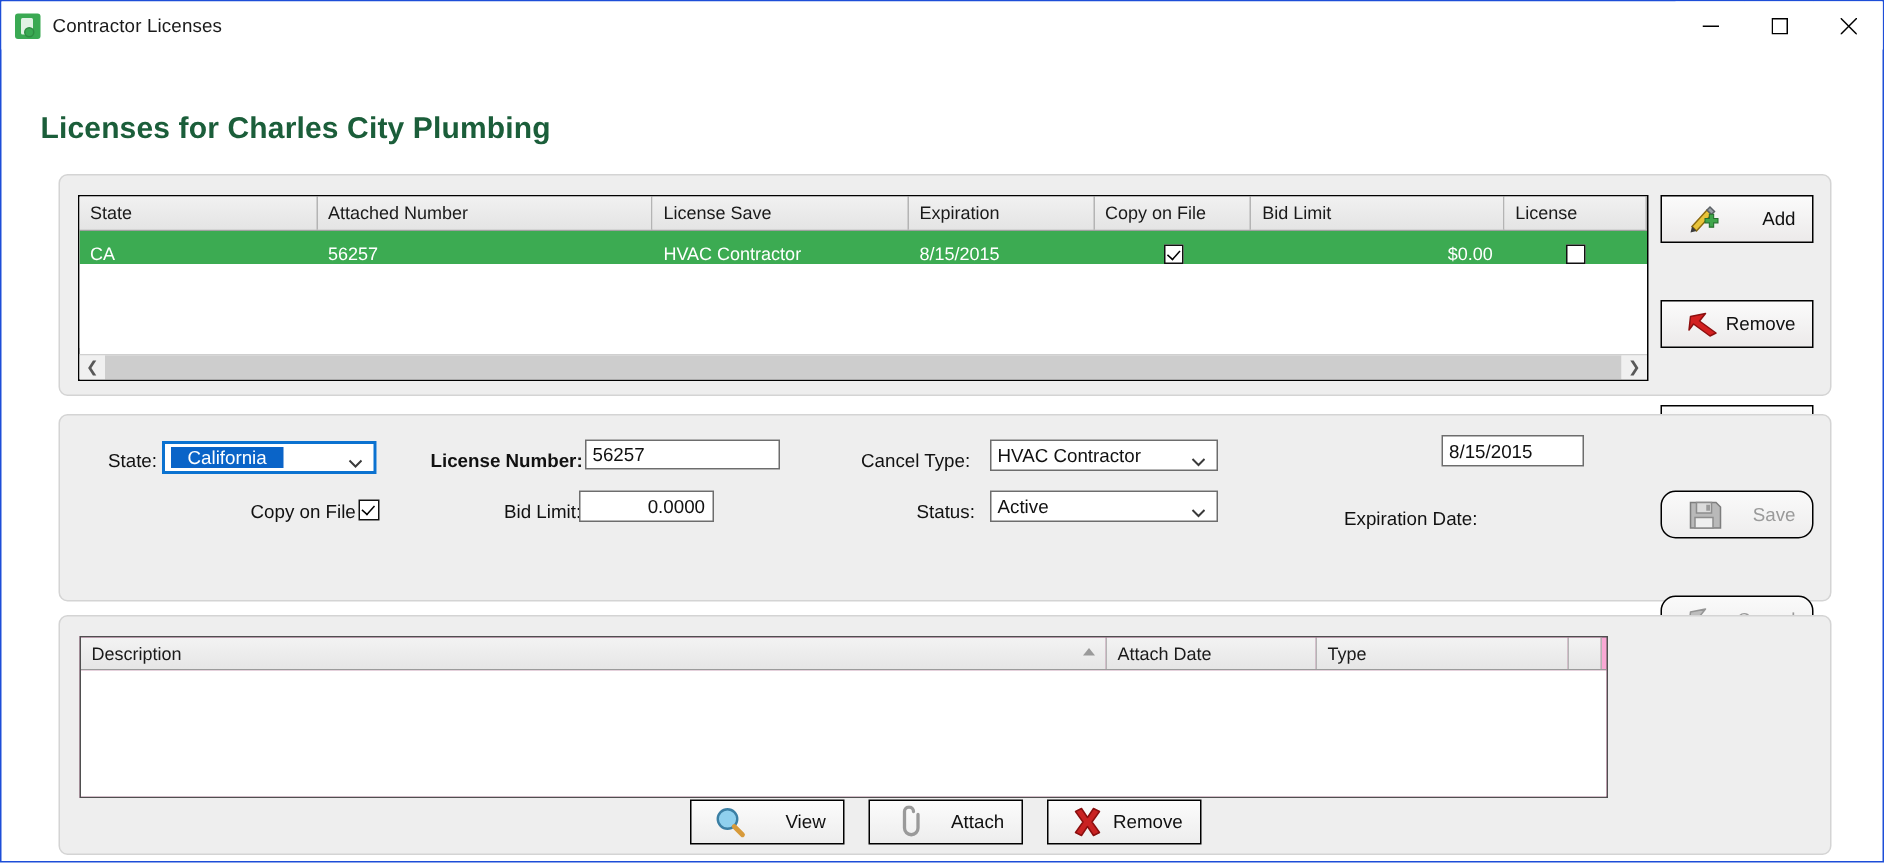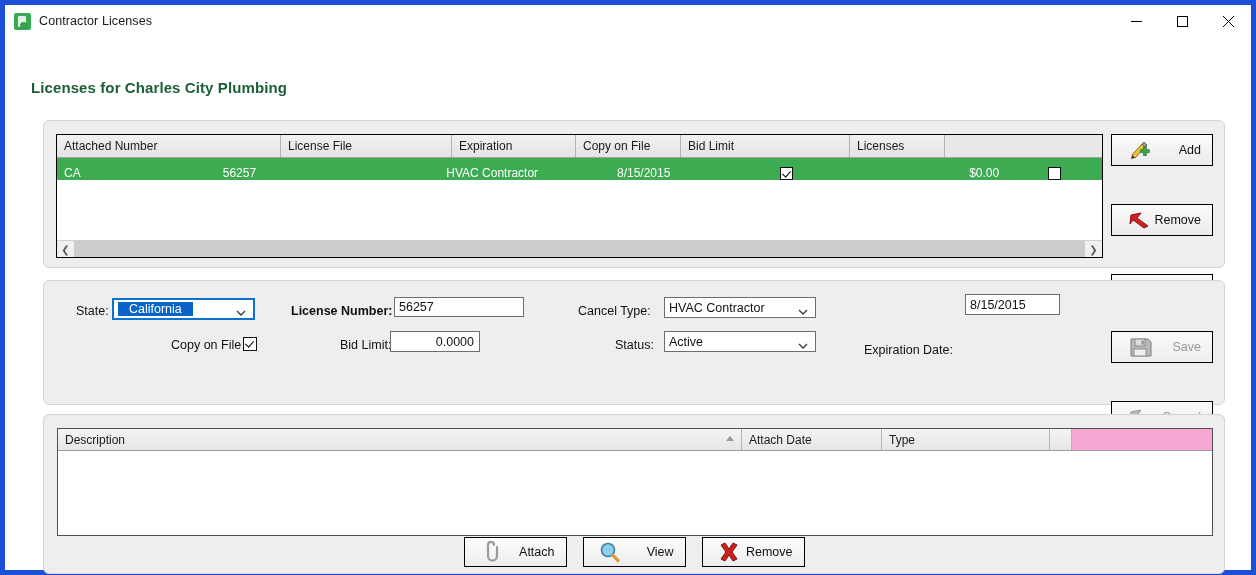--- a/index.html
+++ b/index.html
@@ -3,21 +3,21 @@
 <meta charset="utf-8">
 <style>
   html,body{margin:0;padding:0;}
   body{
     width:1256px;height:575px;overflow:hidden;
     font-family:"Liberation Sans", sans-serif;
     font-size:12px;color:#000;background:#fff;
   }
   .window{
     position:absolute;left:0;top:0;width:1256px;height:575px;
-    background:#ffffff;border:5px solid #1d4ed8;box-sizing:border-box;
+    background:#ffffff;border:1px solid #1d4ed8;box-sizing:border-box;
   }
   
   .titlebar{
     position:absolute;left:0;top:0;right:0;height:32px;background:#ffffff;
     display:flex;align-items:center;
   }
   .app-icon{
     width:17px;height:17px;margin-left:9px;margin-right:8px;flex:0 0 auto;
     background:#3aa953;border-radius:2px;position:relative;
   }
@@ -34,21 +34,21 @@
   .win-btn{
     width:46px;height:32px;display:flex;align-items:center;justify-content:center;
     background:#ffffff;
   }
   .win-btn svg{display:block;}
   
   .client{
     position:absolute;left:1px;top:32px;right:1px;bottom:1px;background:#ffffff;
   }
   .page-title{
-    position:absolute;left:25px;top:42px;font-size:15px;font-weight:bold;
+    position:absolute;left:25px;top:42px;font-size:20px;font-weight:bold;
     color:#1b5e3a;letter-spacing:.1px;
   }
   
   .panel{
     position:absolute;background:#eeeeee;border:1px solid #d4d4d4;border-radius:6px;
     box-sizing:border-box;
   }
   #panel-grid{left:37px;top:83px;width:1182px;height:148px;}
   #panel-form{left:37px;top:243px;width:1182px;height:125px;}
   #panel-attach{left:37px;top:377px;width:1182px;height:160px;}
@@ -92,21 +92,21 @@
   .hs-arrow.right{background:#f0f0f0;}
 
   
   .btn{
     display:flex;align-items:center;background:linear-gradient(#fbfbfb,#eceaea);
     border:1px solid #000000;box-sizing:border-box;font-size:12px;color:#101010;
     position:relative;
   }
   .btn .lbl{position:absolute;right:11px;font-size:12.5px;}
   .btn .ico{position:absolute;left:16px;width:26px;height:22px;}
-  .btn.disabled{color:#9a9a9a;background:linear-gradient(#fafafa,#eeeded);}
+  .btn.disabled{color:#9a9a9a;background:linear-gradient(#fafafa,#eeeded);border-radius:10px;}
   #btn-add   {left:1067px;top:13px;width:102px;height:32px;}
   #btn-remove{left:1067px;top:51px;width:102px;height:32px;}
   #btn-email {left:1067px;top:89px;width:102px;height:32px;}
   #btn-save  {left:1067px;top:51px;width:102px;height:32px;}
   #btn-cancel{left:1067px;top:89px;width:102px;height:32px;}
 
   
   .lbl-s{position:absolute;font-size:12.5px;color:#111;white-space:nowrap;}
   .tin{
     position:absolute;background:#ffffff;border:1px solid #6d6d6d;box-sizing:border-box;
@@ -116,21 +116,21 @@
   .cmb{
     position:absolute;background:#ffffff;border:1px solid #6d6d6d;box-sizing:border-box;
     font-size:12.5px;color:#111;display:flex;align-items:center;padding-left:4px;
   }
   .cmb.focus{border:2px solid #0b72d0;}
   .cmb .chev{position:absolute;right:7px;top:50%;margin-top:-3px;}
   .sel-text{background:#0a64c8;color:#ffffff;padding:0 11px;}
 
   
   .agrid{
-    position:absolute;left:13px;top:13px;width:1156px;height:108px;
+    position:absolute;left:13px;top:13px;width:1019px;height:108px;
     background:#f9a8d4;border:1px solid #4f4f4f;box-sizing:border-box;overflow:hidden;
   }
   .agrid-head{display:flex;height:22px;border-bottom:1px solid #9b9b9b;box-sizing:border-box;}
   .ah{
     display:flex;align-items:center;height:21px;padding-left:7px;font-size:12px;color:#1a1a1a;
     box-sizing:border-box;border-right:1px solid #b4b4b4;
     background:linear-gradient(#f3f3f3,#e6e6e6);overflow:hidden;white-space:nowrap;
     position:relative;
   }
   .sort-asc{
@@ -177,26 +177,27 @@
 
   <div class="client">
 
     <div class="page-title">Licenses for Charles City Plumbing</div>
 
     <div class="panel" id="panel-grid">
 
       <div class="grid">
 
         <div class="grid-head">
+          <div class="gh" style="width:159px">State</div>
           <div class="gh" style="width:224px">Attached Number</div>
-          <div class="gh" style="width:171px">License File</div>
+          <div class="gh" style="width:171px">License Save</div>
           <div class="gh" style="width:124px">Expiration</div>
           <div class="gh" style="width:105px">Copy on File</div>
           <div class="gh" style="width:169px">Bid Limit</div>
-          <div class="gh" style="width:95px">Licenses</div>
+          <div class="gh" style="width:95px">License</div>
         </div>
 
         <div class="grid-body">
           <div class="grid-row">
             <div class="gc" style="width:159px">CA</div>
             <div class="gc" style="width:224px">56257</div>
             <div class="gc" style="width:171px">HVAC Contractor</div>
             <div class="gc" style="width:124px">8/15/2015</div>
             <div class="gc center" style="width:105px">
               <span class="cbx checked"></span>
@@ -287,21 +288,21 @@
       <div class="lbl-s" style="left:571px;top:57px;text-align:center;">Status:</div>
       <div class="cmb" style="left:620px;top:50px;width:152px;height:21px;">
         <span>Active</span>
         <span class="chev">
           <svg width="10" height="7" viewBox="0 0 10 7">
               <polyline points="1,1 5,5 9,1" fill="none" stroke="#3a3a3a" stroke-width="1.3"></polyline>
             </svg>
         </span>
       </div>
 
-      <div class="lbl-s" style="left:820px;top:22px;margin-top:40px;">Expiration Date:</div>
+      <div class="lbl-s" style="left:856px;top:22px;margin-top:40px;">Expiration Date:</div>
       <div class="tin" style="left:921px;top:13px;width:95px;height:21px;">
         <span>8/15/2015</span>
       </div>
 
       <div class="btn disabled" id="btn-save" style="top:50px;">
         <span class="ico">
           <svg width="26" height="22" viewBox="0 0 26 22">
             <path d="M3 3 h17 l3 3 v14 h-20 z" fill="#b9b9b9" stroke="#7d7d7d" stroke-width="1"></path>
             <rect x="7" y="3" width="10" height="7" fill="#dcdcdc" stroke="#8d8d8d" stroke-width="1"></rect>
             <rect x="13.5" y="4.5" width="2.5" height="4" fill="#9a9a9a"></rect>
@@ -333,33 +334,33 @@
           <div class="ah" style="width:168px">Type</div>
           <div class="ah" style="width:22px"></div>
         </div>
         <div style="height:85px;background:#ffffff;"></div>
       </div>
 
       <div class="abtns">
         <div class="abtn">
           <span class="ico">
             <svg width="24" height="22" viewBox="0 0 24 22">
-              <path d="M15 4 a3 3 0 0 0 -6 0 v11 a4.5 4.5 0 0 0 9 0 v-9" fill="none" stroke="#9a9a9a" stroke-width="2.2" stroke-linecap="round"></path>
+              <circle cx="10" cy="9" r="6.5" fill="#8fd0ee" stroke="#3b7fa4" stroke-width="1.6"></circle>
+              <path d="M14.5 14 L20 19.5" stroke="#d79a3a" stroke-width="3.2" stroke-linecap="round"></path>
             </svg>
           </span>
-          <span class="lbl">Attach</span>
+          <span class="lbl">View</span>
         </div>
         <div class="abtn">
           <span class="ico">
             <svg width="24" height="22" viewBox="0 0 24 22">
-              <circle cx="10" cy="9" r="6.5" fill="#8fd0ee" stroke="#3b7fa4" stroke-width="1.6"></circle>
-              <path d="M14.5 14 L20 19.5" stroke="#d79a3a" stroke-width="3.2" stroke-linecap="round"></path>
+              <path d="M15 4 a3 3 0 0 0 -6 0 v11 a4.5 4.5 0 0 0 9 0 v-9" fill="none" stroke="#9a9a9a" stroke-width="2.2" stroke-linecap="round"></path>
             </svg>
           </span>
-          <span class="lbl">View</span>
+          <span class="lbl">Attach</span>
         </div>
         <div class="abtn">
           <span class="ico">
             <svg width="24" height="22" viewBox="0 0 24 22">
               <path d="M4 4 L8 2 L12 8 L16 2 L20 4 L15 11 L20 18 L16 20 L12 14 L8 20 L4 18 L9 11 Z" fill="#c92222" stroke="#8b0f0f" stroke-width="1" stroke-linejoin="round"></path>
             </svg>
           </span>
           <span class="lbl">Remove</span>
         </div>
       </div>

